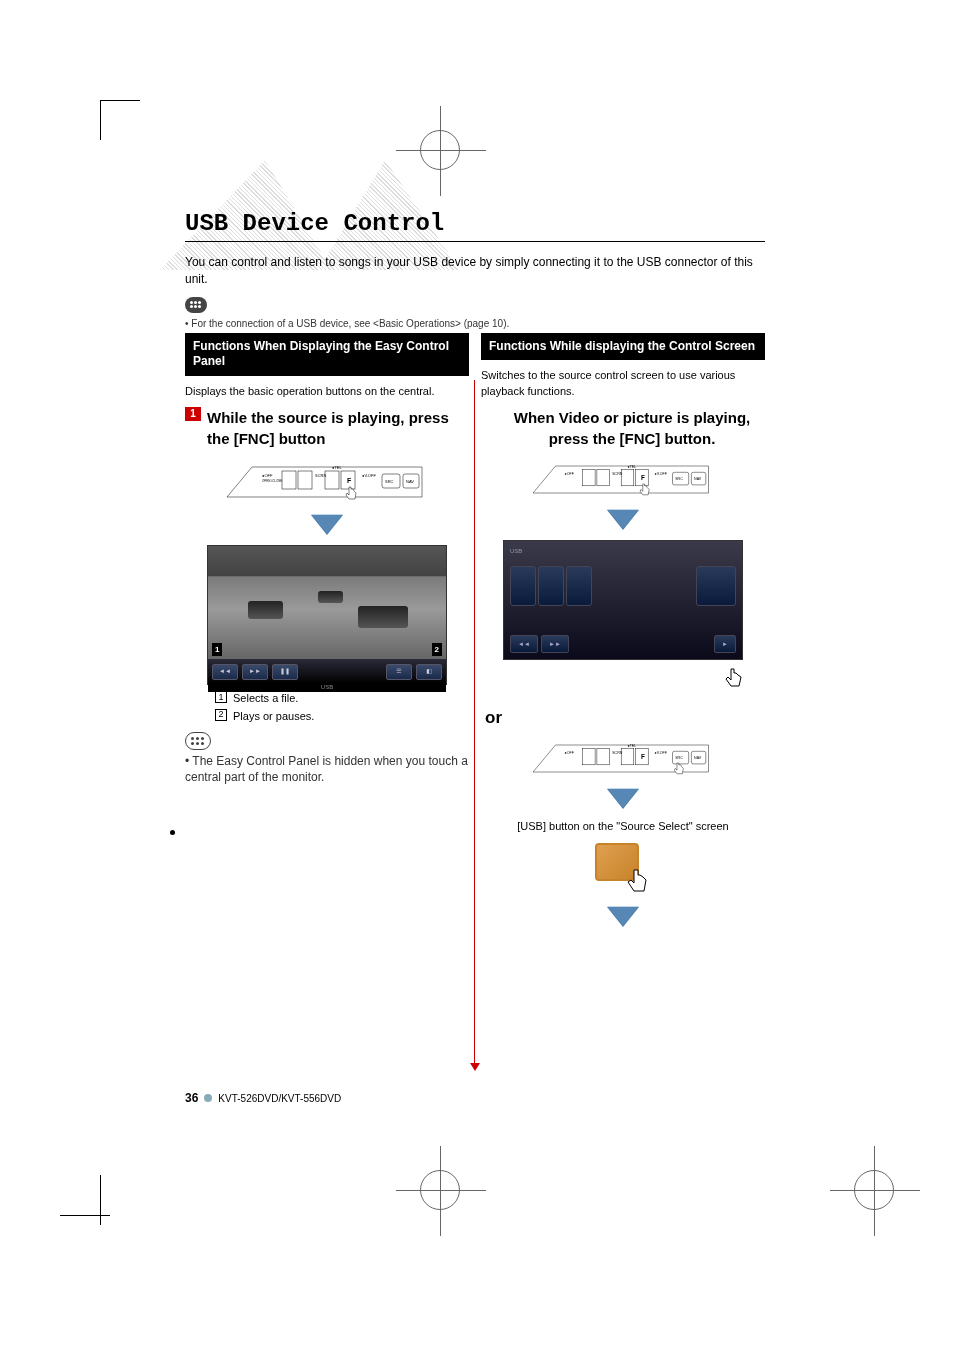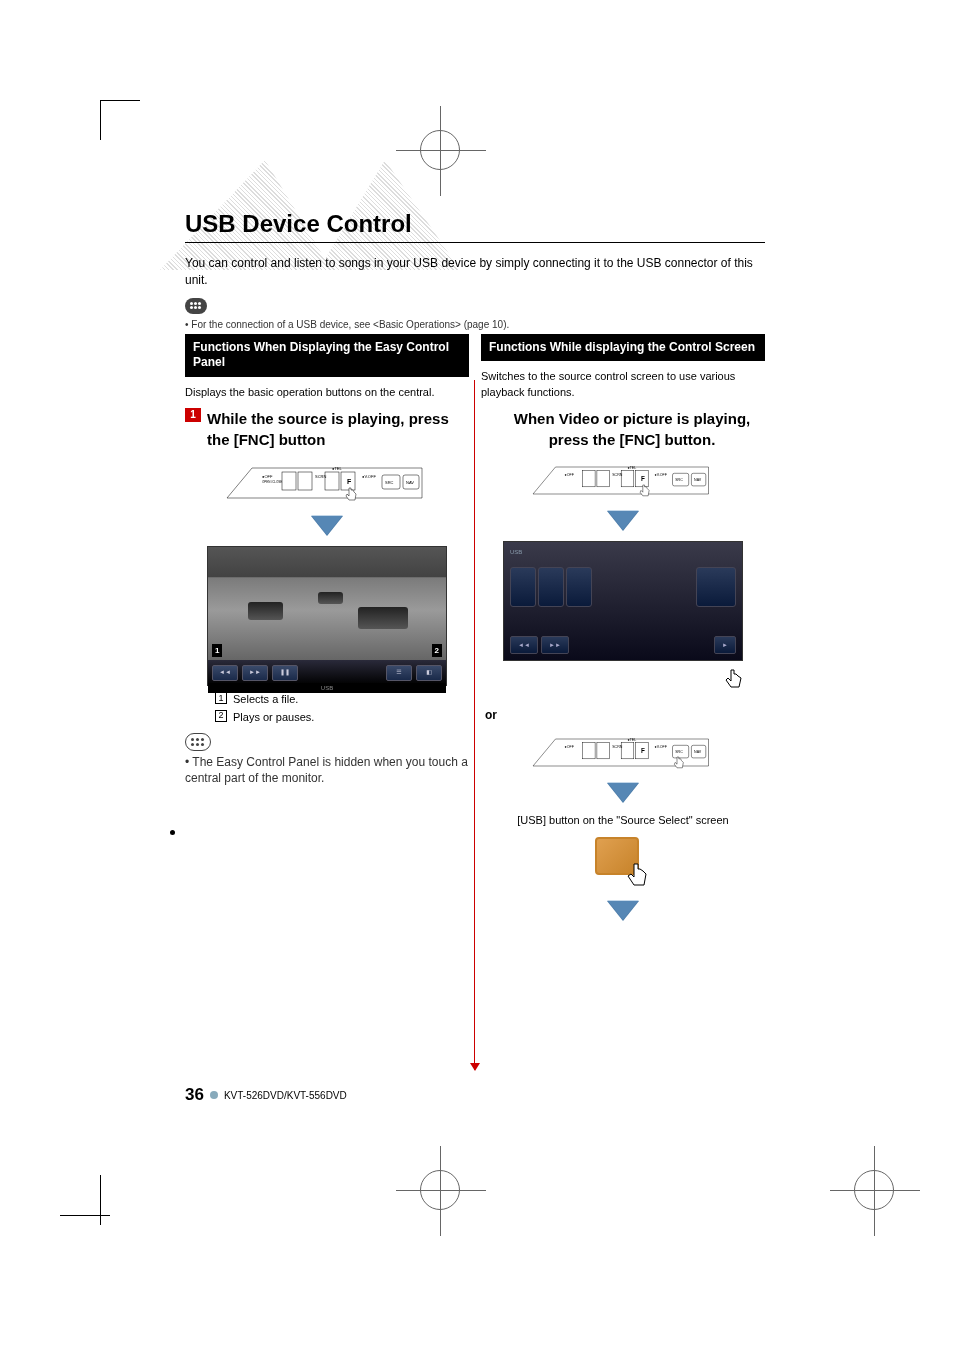--- a/index.html
+++ b/index.html
@@ -45,20 +45,21 @@
     position: absolute;
     top: 210px;
     left: 185px;
     width: 580px;
   }
 
   .title-row {
     border-bottom: 1px solid #000;
     padding-bottom: 4px;
     margin-bottom: 12px;
+    font-family: Liberation Mono, monospace;
   }
   .title {
     font-size: 24px;
     font-weight: bold;
   }
   .intro {
     font-size: 12px;
     line-height: 1.4;
     margin-bottom: 8px;
   }
@@ -223,21 +224,21 @@
     width: 3px; height: 3px;
     background: #444; border-radius: 50%;
     box-shadow: 5px 0 0 #444, 10px 0 0 #444, 0 5px 0 #444, 5px 5px 0 #444, 10px 5px 0 #444;
   }
   .small-note {
     font-size: 12px; color: #333;
     margin-top: 4px;
     line-height: 1.3;
   }
 
-  .or-text { font-weight: bold; font-size: 12px; margin: 10px 0 0 4px; }
+  .or-text { font-weight: bold; font-size: 17px; margin: 10px 0 0 4px; }
   .caption { font-size: 11px; text-align: center; margin: 4px 0 6px; }
 
   .tap-icon-big {
     width: 60px; height: 60px;
     margin: 4px auto 6px;
     position: relative;
   }
   .tap-icon-big .square {
     position: absolute; top: 2px; left: 2px;
     width: 44px; height: 38px;
@@ -302,21 +303,21 @@
 
   .footer {
     position: absolute;
     bottom: 245px;
     left: 185px;
     font-size: 10px;
     display: flex;
     align-items: center;
     gap: 6px;
   }
-  .footer .page-num { font-weight: bold; font-size: 17px; }
+  .footer .page-num { font-weight: bold; font-size: 12px; }
   .footer .dot { width: 8px; height: 8px; background: #8ab; border-radius: 50%; }
 
   .dot-left {
     position: absolute;
     left: 170px;
     top: 830px;
     width: 5px; height: 5px;
     background: #000; border-radius: 50%;
   }
 </style>

